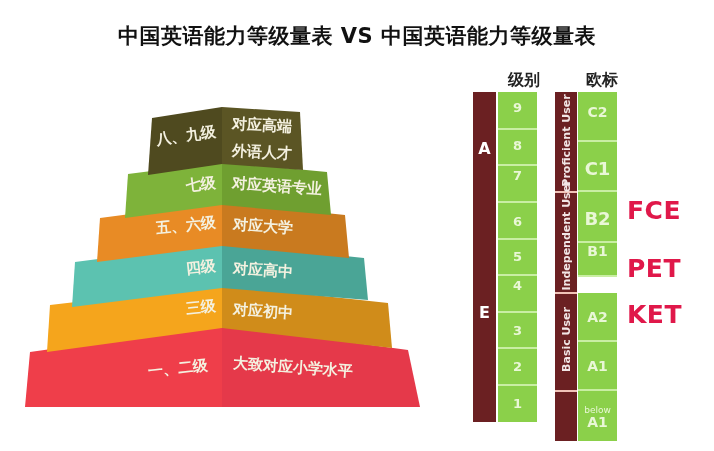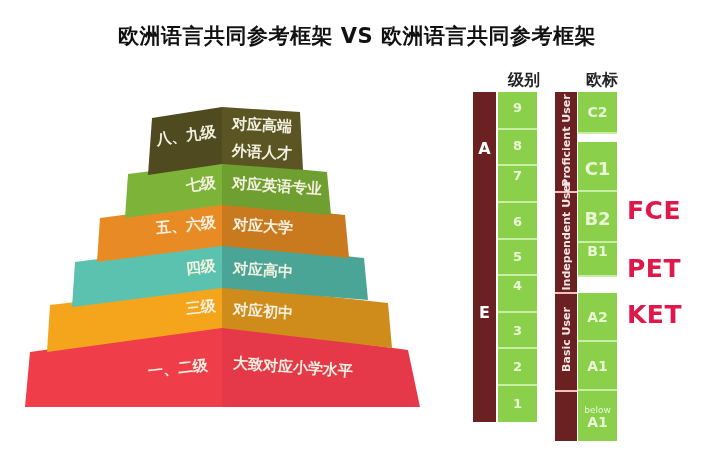--- a/index.html
+++ b/index.html
@@ -20,21 +20,21 @@
   .bar-letter { position:absolute; color:#fff; font-weight:bold; font-size:16px; text-align:center; }
   .vert { position:absolute; color:#f2e6e6; font-weight:bold; font-size:11px; white-space:nowrap;
           transform:rotate(-90deg); transform-origin:center center; text-align:center; }
   .sep { position:absolute; background:#f1c3b8; height:2px; }
   .exam { position:absolute; left:627px; color:#e0184a; font-weight:bold; font-size:25px;
           letter-spacing:0.5px; }
 </style>
 </head>
 <body>
 
-<div class="title">欧洲语言共同参考框架 VS  欧洲语言共同参考框架</div>
+<div class="title">中国英语能力等级量表 VS  中国英语能力等级量表</div>
 
 <svg class="pyr" width="714" height="451">
 
   <polygon points="30,352 222,325 222,407 25,407" fill="#ef3e4a"></polygon>
   <polygon points="222,325 408,350 420,407 222,407" fill="#e5394a"></polygon>
 
   <polygon points="50,305 222,285 222,328 47,352" fill="#f5a51c"></polygon>
   <polygon points="222,285 388,303 392,348 222,328" fill="#d08c1a"></polygon>
 
   <polygon points="75,262 222,243 222,288 72,307" fill="#5cc2b0"></polygon>
@@ -87,21 +87,21 @@
 <div class="col-head" style="left:558px;top:70px;width:60px;">欧标</div>
 <div class="bar" style="left:555px;top:92px;width:22px;height:349px;"></div>
 <div class="sep" style="left:555px;top:191px;width:22px;"></div>
 <div class="sep" style="left:555px;top:292px;width:22px;"></div>
 <div class="sep" style="left:555px;top:390px;width:22px;"></div>
 
 <div class="vert" style="left:516px;top:134px;width:100px;">Proficient User</div>
 <div class="vert" style="left:516px;top:234px;width:100px;">Independent User</div>
 <div class="vert" style="left:516px;top:333px;width:100px;">Basic User</div>
 
-<div class="cell" style="left:578px;top:92px;width:39px;height:42px;padding-top:12px;font-size:14px;"><span>C2</span></div>
+<div class="cell" style="left:578px;top:92px;width:39px;height:50px;padding-top:12px;font-size:14px;"><span>C2</span></div>
 <div class="cell" style="left:578px;top:142px;width:39px;height:50px;padding-top:16px;font-size:18px;"><span>C1</span></div>
 <div class="cell" style="left:578px;top:192px;width:39px;height:51px;padding-top:16px;font-size:18px;"><span>B2</span></div>
 <div class="cell" style="left:578px;top:243px;width:39px;height:34px;font-size:14px;"><span>B1</span></div>
 <div class="cell" style="left:578px;top:293px;width:39px;height:49px;padding-top:16px;font-size:14px;"><span>A2</span></div>
 <div class="cell" style="left:578px;top:342px;width:39px;height:49px;padding-top:16px;font-size:14px;"><span>A1</span></div>
 <div class="cell last" style="left:578px;top:391px;width:39px;height:50px;padding-top:14px;">
   <div style="font-size:9px;line-height:10px;font-weight:normal;">below</div>
   <div style="font-size:14px;line-height:14px;">A1</div>
 </div>
 

